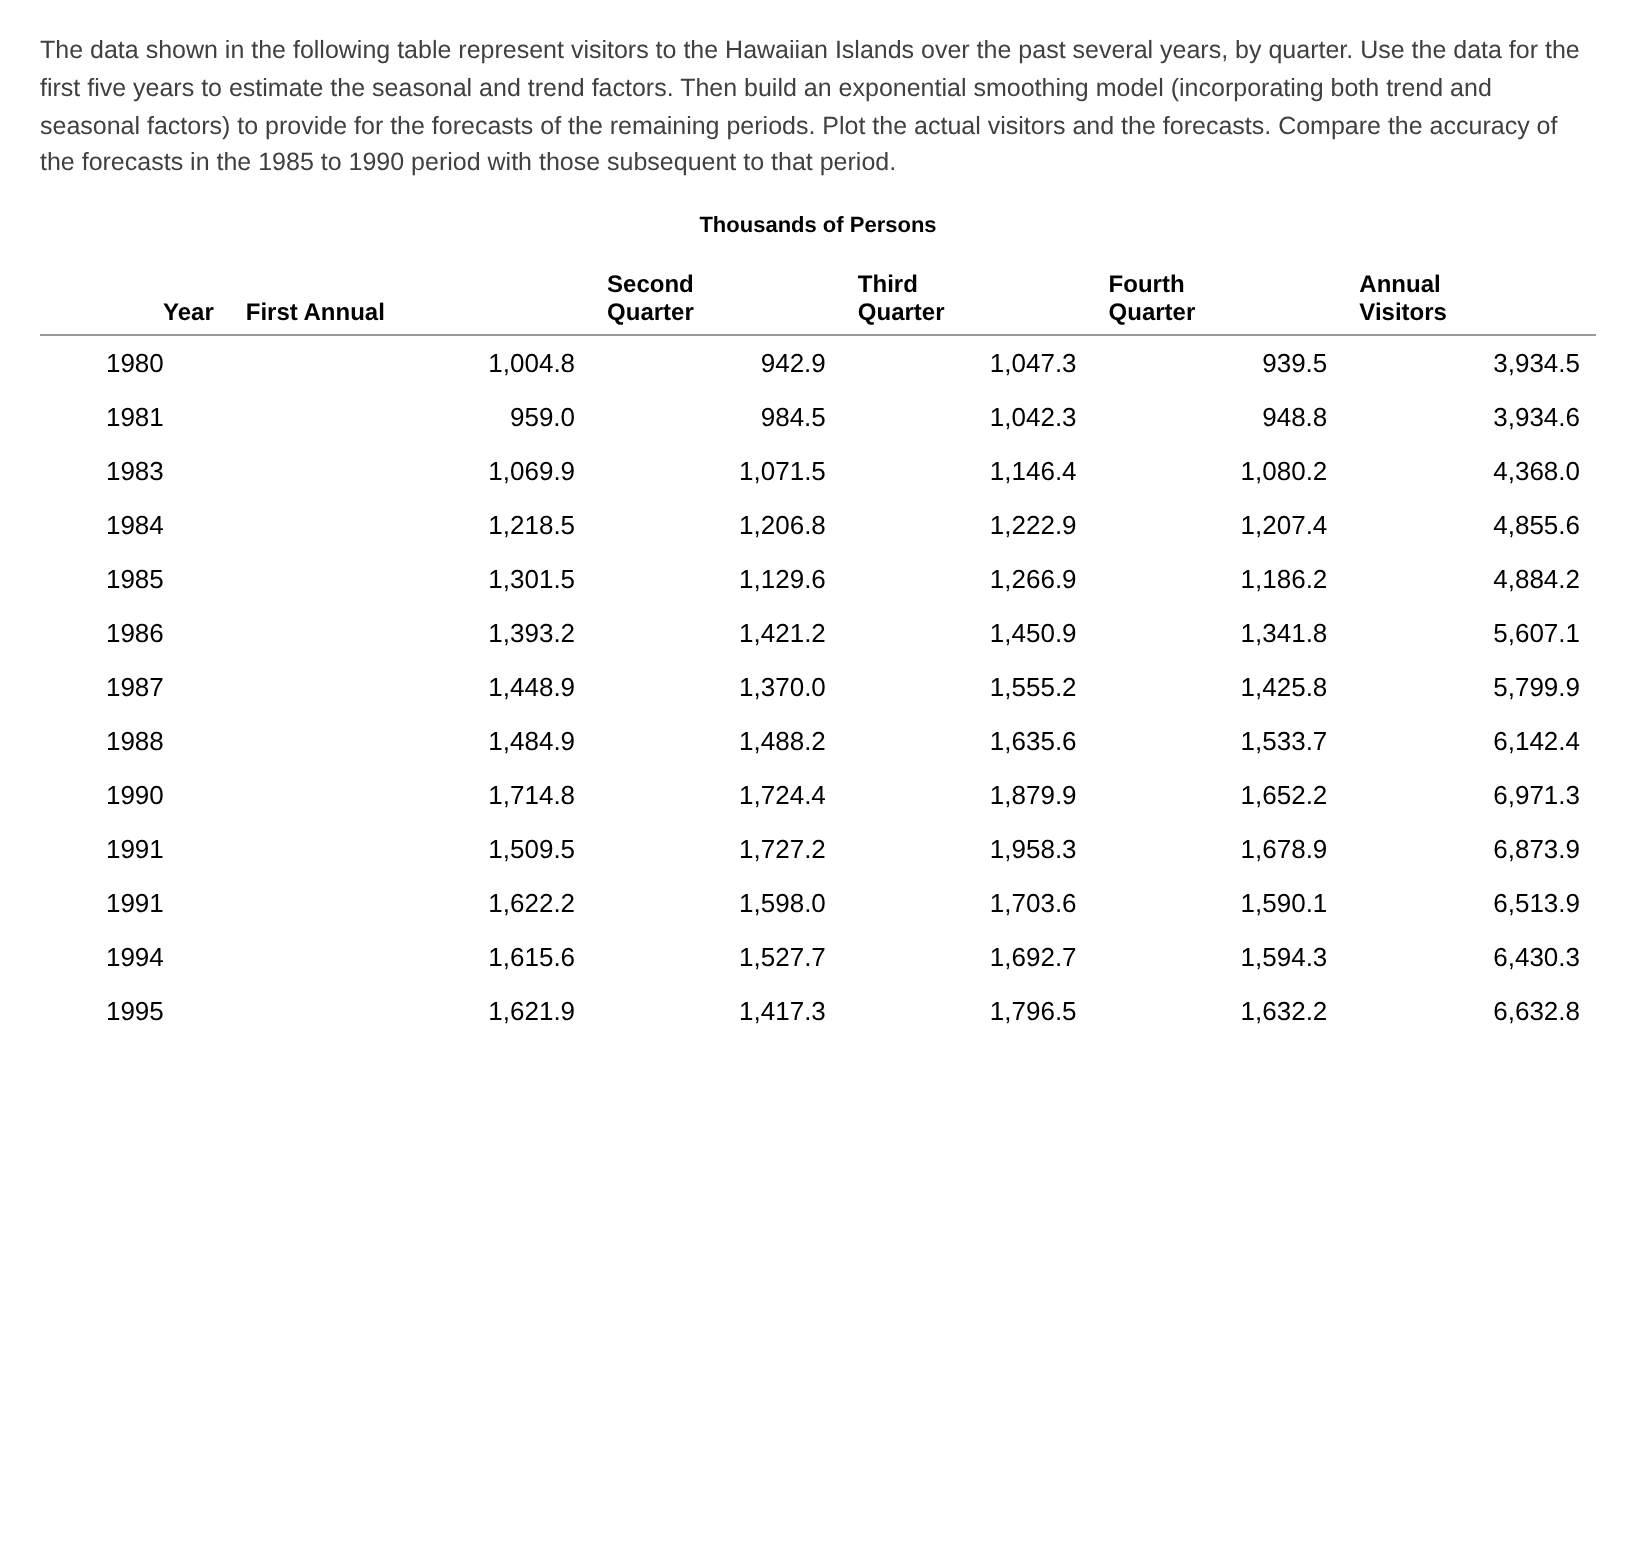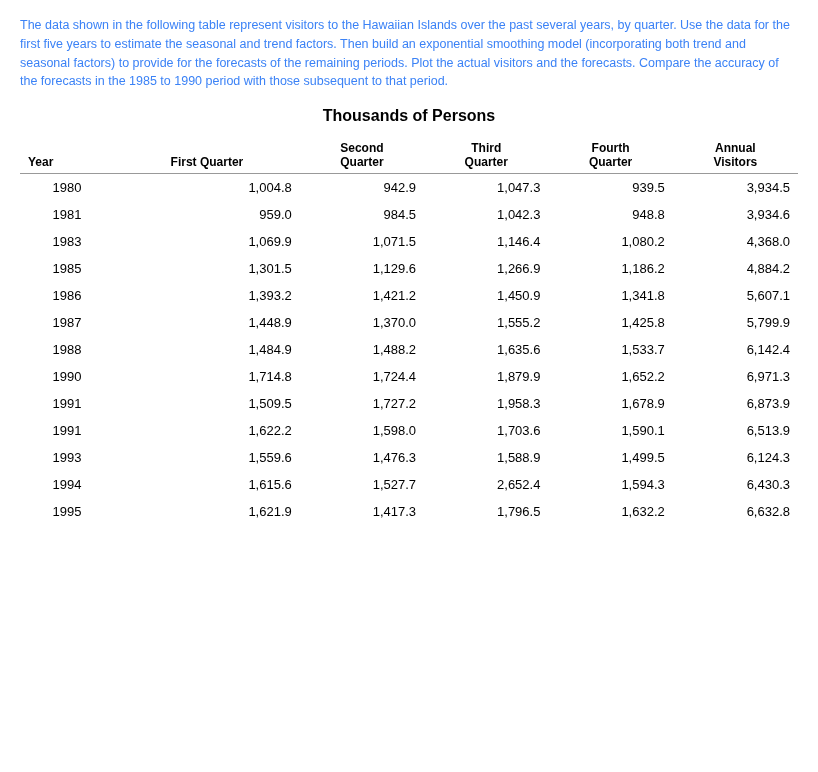--- a/index.html
+++ b/index.html
@@ -14,48 +14,48 @@
       background: #fff;
       color: #000;
       width: 818px;
       min-height: 772px;
       padding: 16px 20px;
     }
 
     .intro-text {
       font-size: 12.5px;
       line-height: 1.5;
-      color: #3b82f6;
+      color: #404040;
       margin-bottom: 16px;
     }
 
     .table-title {
       text-align: center;
       font-weight: bold;
-      font-size: 16px;
+      font-size: 11px;
       margin-bottom: 12px;
     }
 
     .data-table {
       width: 100%;
       border-collapse: collapse;
       font-size: 13px;
     }
 
     .data-table th {
       font-weight: bold;
       font-size: 12px;
       padding: 4px 8px;
-      text-align: center;
+      text-align: left;
       vertical-align: bottom;
       border-bottom: 1px solid #999;
     }
 
     .data-table th.year-col {
-      text-align: left;
+      text-align: right;
     }
 
     .data-table td {
       padding: 6px 8px;
       text-align: right;
       vertical-align: middle;
     }
 
     .data-table td.year-col {
       text-align: center;
@@ -78,21 +78,21 @@
 <body>
 
 <p class="intro-text">The data shown in the following table represent visitors to the Hawaiian Islands over the past several years, by quarter. Use the data for the first five years to estimate the seasonal and trend factors. Then build an exponential smoothing model (incorporating both trend and seasonal factors) to provide for the forecasts of the remaining periods. Plot the actual visitors and the forecasts. Compare the accuracy of the forecasts in the 1985 to 1990 period with those subsequent to that period.</p>
 
 <div class="table-title">Thousands of Persons</div>
 
 <table class="data-table">
   <thead>
     <tr>
       <th class="year-col">Year</th>
-      <th>First Quarter</th>
+      <th>First Annual</th>
       <th>
         <span>Second</span><br>
         <span>Quarter</span>
       </th>
       <th>
         <span>Third</span><br>
         <span>Quarter</span>
       </th>
       <th>
         <span>Fourth</span><br>
@@ -123,20 +123,28 @@
       </tr>
       <tr>
         <td class="year-col">1983</td>
         <td>1,069.9</td>
         <td>1,071.5</td>
         <td>1,146.4</td>
         <td>1,080.2</td>
         <td>4,368.0</td>
       </tr>
       <tr>
+        <td class="year-col">1984</td>
+        <td>1,218.5</td>
+        <td>1,206.8</td>
+        <td>1,222.9</td>
+        <td>1,207.4</td>
+        <td>4,855.6</td>
+      </tr>
+      <tr>
         <td class="year-col">1985</td>
         <td>1,301.5</td>
         <td>1,129.6</td>
         <td>1,266.9</td>
         <td>1,186.2</td>
         <td>4,884.2</td>
       </tr>
       <tr>
         <td class="year-col">1986</td>
         <td>1,393.2</td>
@@ -179,32 +187,24 @@
       </tr>
       <tr>
         <td class="year-col">1991</td>
         <td>1,622.2</td>
         <td>1,598.0</td>
         <td>1,703.6</td>
         <td>1,590.1</td>
         <td>6,513.9</td>
       </tr>
       <tr>
-        <td class="year-col">1993</td>
-        <td>1,559.6</td>
-        <td>1,476.3</td>
-        <td>1,588.9</td>
-        <td>1,499.5</td>
-        <td>6,124.3</td>
-      </tr>
-      <tr>
         <td class="year-col">1994</td>
         <td>1,615.6</td>
         <td>1,527.7</td>
-        <td>2,652.4</td>
+        <td>1,692.7</td>
         <td>1,594.3</td>
         <td>6,430.3</td>
       </tr>
       <tr>
         <td class="year-col">1995</td>
         <td>1,621.9</td>
         <td>1,417.3</td>
         <td>1,796.5</td>
         <td>1,632.2</td>
         <td>6,632.8</td>

